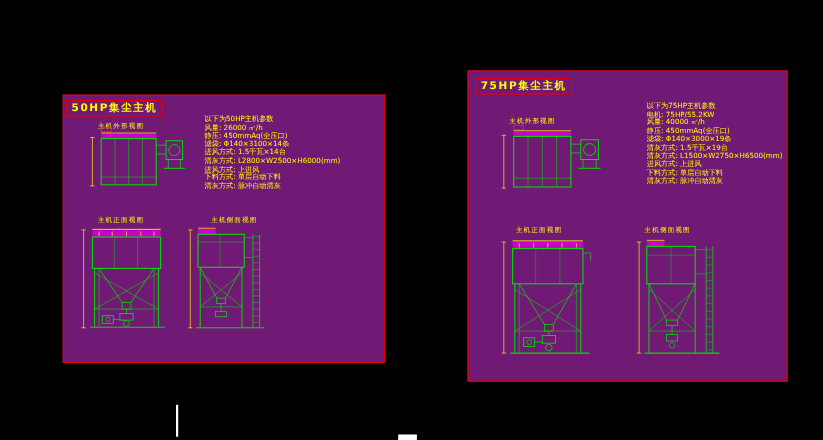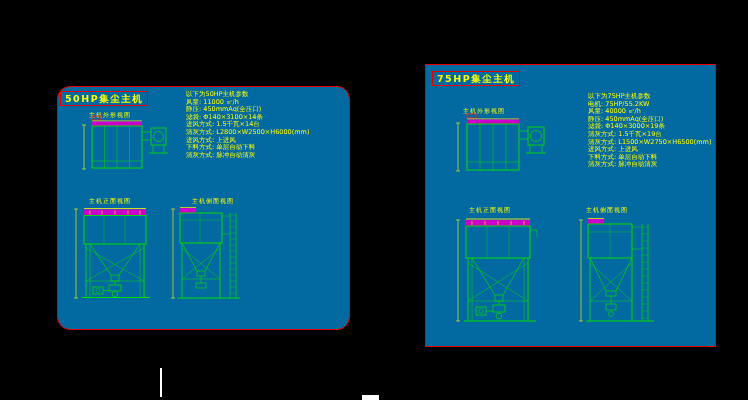--- a/index.html
+++ b/index.html
@@ -1,22 +1,22 @@
 <!DOCTYPE html>
 <html><head>
 <meta charset="utf-8">
 <style>
   html,body{margin:0;padding:0;}
   body{
     width:748px;height:400px;position:relative;overflow:hidden;
     background:#000000;
     font-family:"DejaVu Sans", sans-serif;
   }
-  .panel{position:absolute;border:1px solid #e80000;background:#0369a1;}
-  .panel-left{left:57px;top:86px;width:291px;height:242px;border-radius:13px;}
+  .panel{position:absolute;border:1px solid #e80000;background:#701a75;}
+  .panel-left{left:57px;top:86px;width:291px;height:242px;}
   .panel-right{left:425px;top:64px;width:289px;height:281px;}
   .panel-title{
     position:absolute;border:1px solid #e80000;color:#ffff00;
     font-size:9.5px;font-weight:bold;letter-spacing:1.5px;
     padding:1px 4px;white-space:nowrap;line-height:11px;
   }
   .view-label{
     position:absolute;color:#ffff00;font-size:6px;letter-spacing:1px;
     white-space:nowrap;line-height:7px;
   }
@@ -50,23 +50,23 @@
     <line x1="14" y1="46" x2="64" y2="46" stroke="#00dd00" stroke-width="0.5"></line>
     <line x1="64" y1="17" x2="73" y2="17" stroke="#00dd00" stroke-width="0.7"></line>
     <line x1="64" y1="25" x2="73" y2="25" stroke="#00dd00" stroke-width="0.7"></line>
     <rect x="73" y="13" width="15" height="17" fill="none" stroke="#00dd00" stroke-width="0.9"></rect>
     <circle cx="80.5" cy="21.5" r="5" fill="none" stroke="#00dd00" stroke-width="0.8"></circle>
     <line x1="75" y1="30" x2="75" y2="38" stroke="#00dd00" stroke-width="0.7"></line>
     <line x1="86" y1="30" x2="86" y2="38" stroke="#00dd00" stroke-width="0.7"></line>
     <line x1="71" y1="38" x2="90" y2="38" stroke="#00dd00" stroke-width="0.9"></line>
   </svg>
 
-  <div class="params" style="left:128px;top:4px;">
+  <div class="params" style="left:128px;top:18px;">
     <div>以下为50HP主机参数</div>
-    <div>风量: 11000 ㎥/h</div>
+    <div>风量: 26000 ㎥/h</div>
     <div>静压: 450mmAq(全压口)</div>
     <div>滤袋: Φ140×3100×14条</div>
     <div>进风方式: 1.5千瓦×14台</div>
     <div>清灰方式: L2800×W2500×H6000(mm)</div>
     <div>进风方式: 上进风</div>
     <div>下料方式: 单层自动下料</div>
     <div>清灰方式: 脉冲自动清灰</div>
   </div>
 
   <div class="view-label" style="left:31px;top:110px;">主机正面视图</div>

